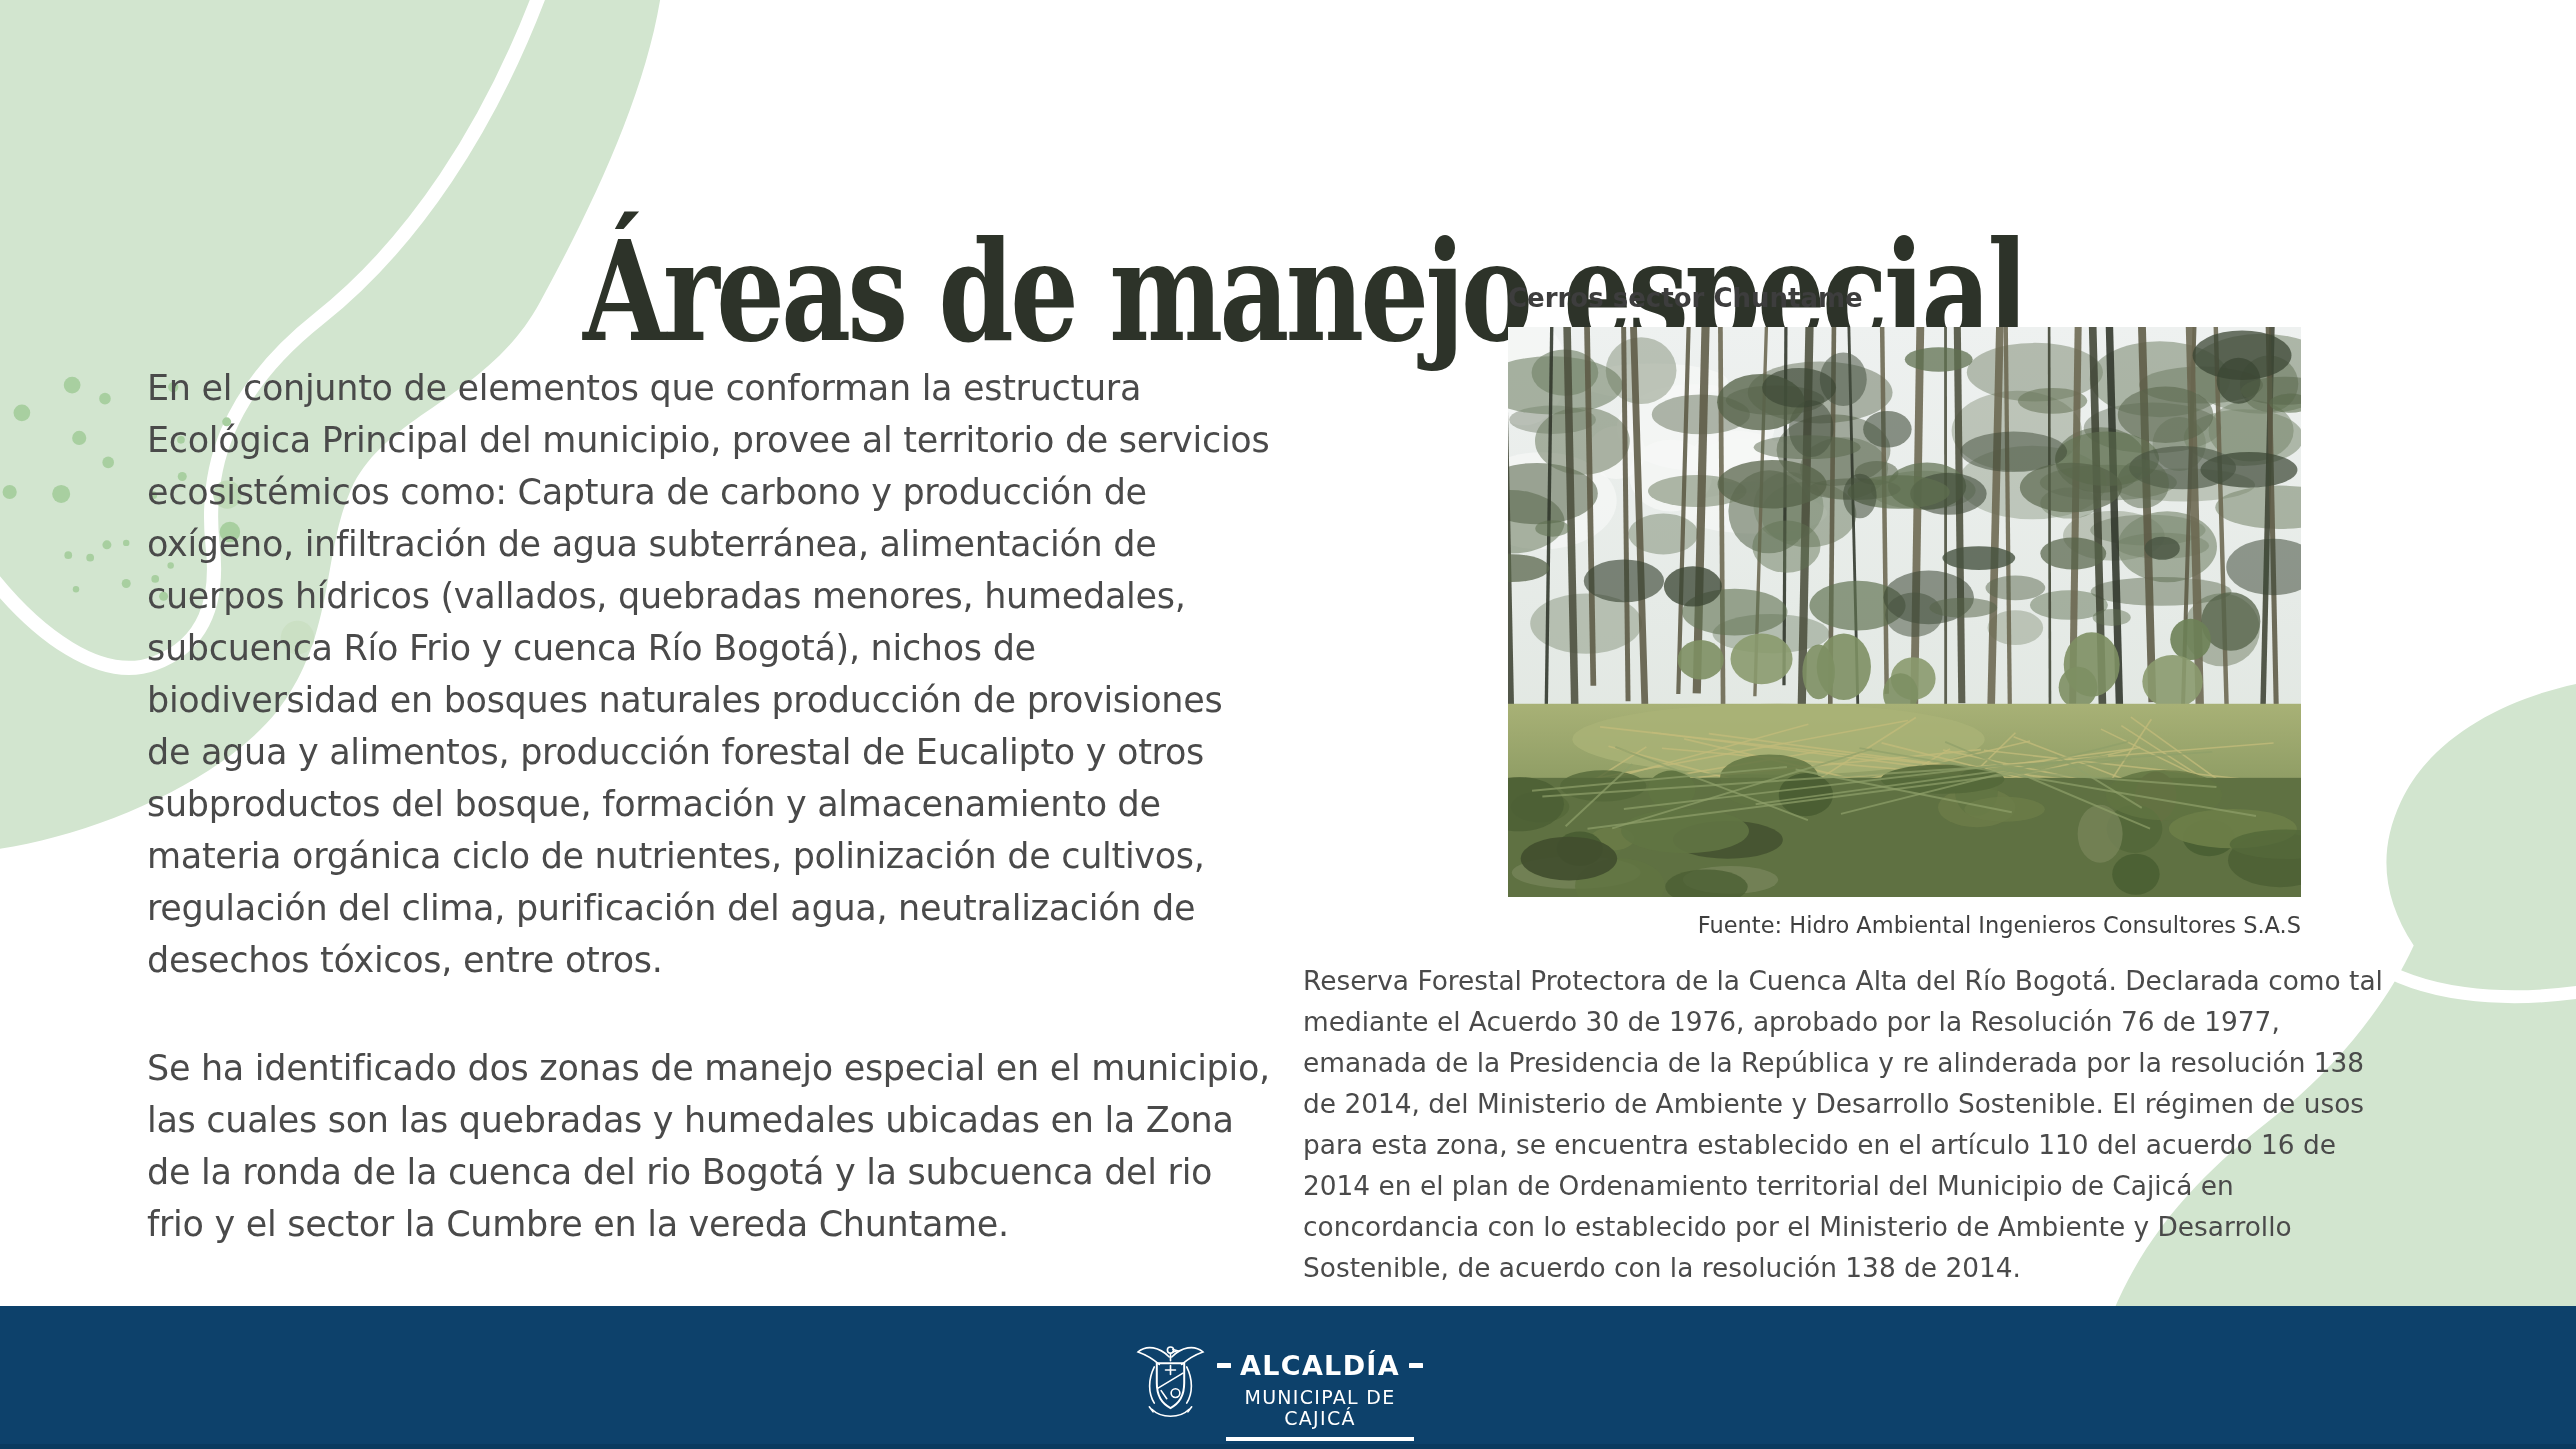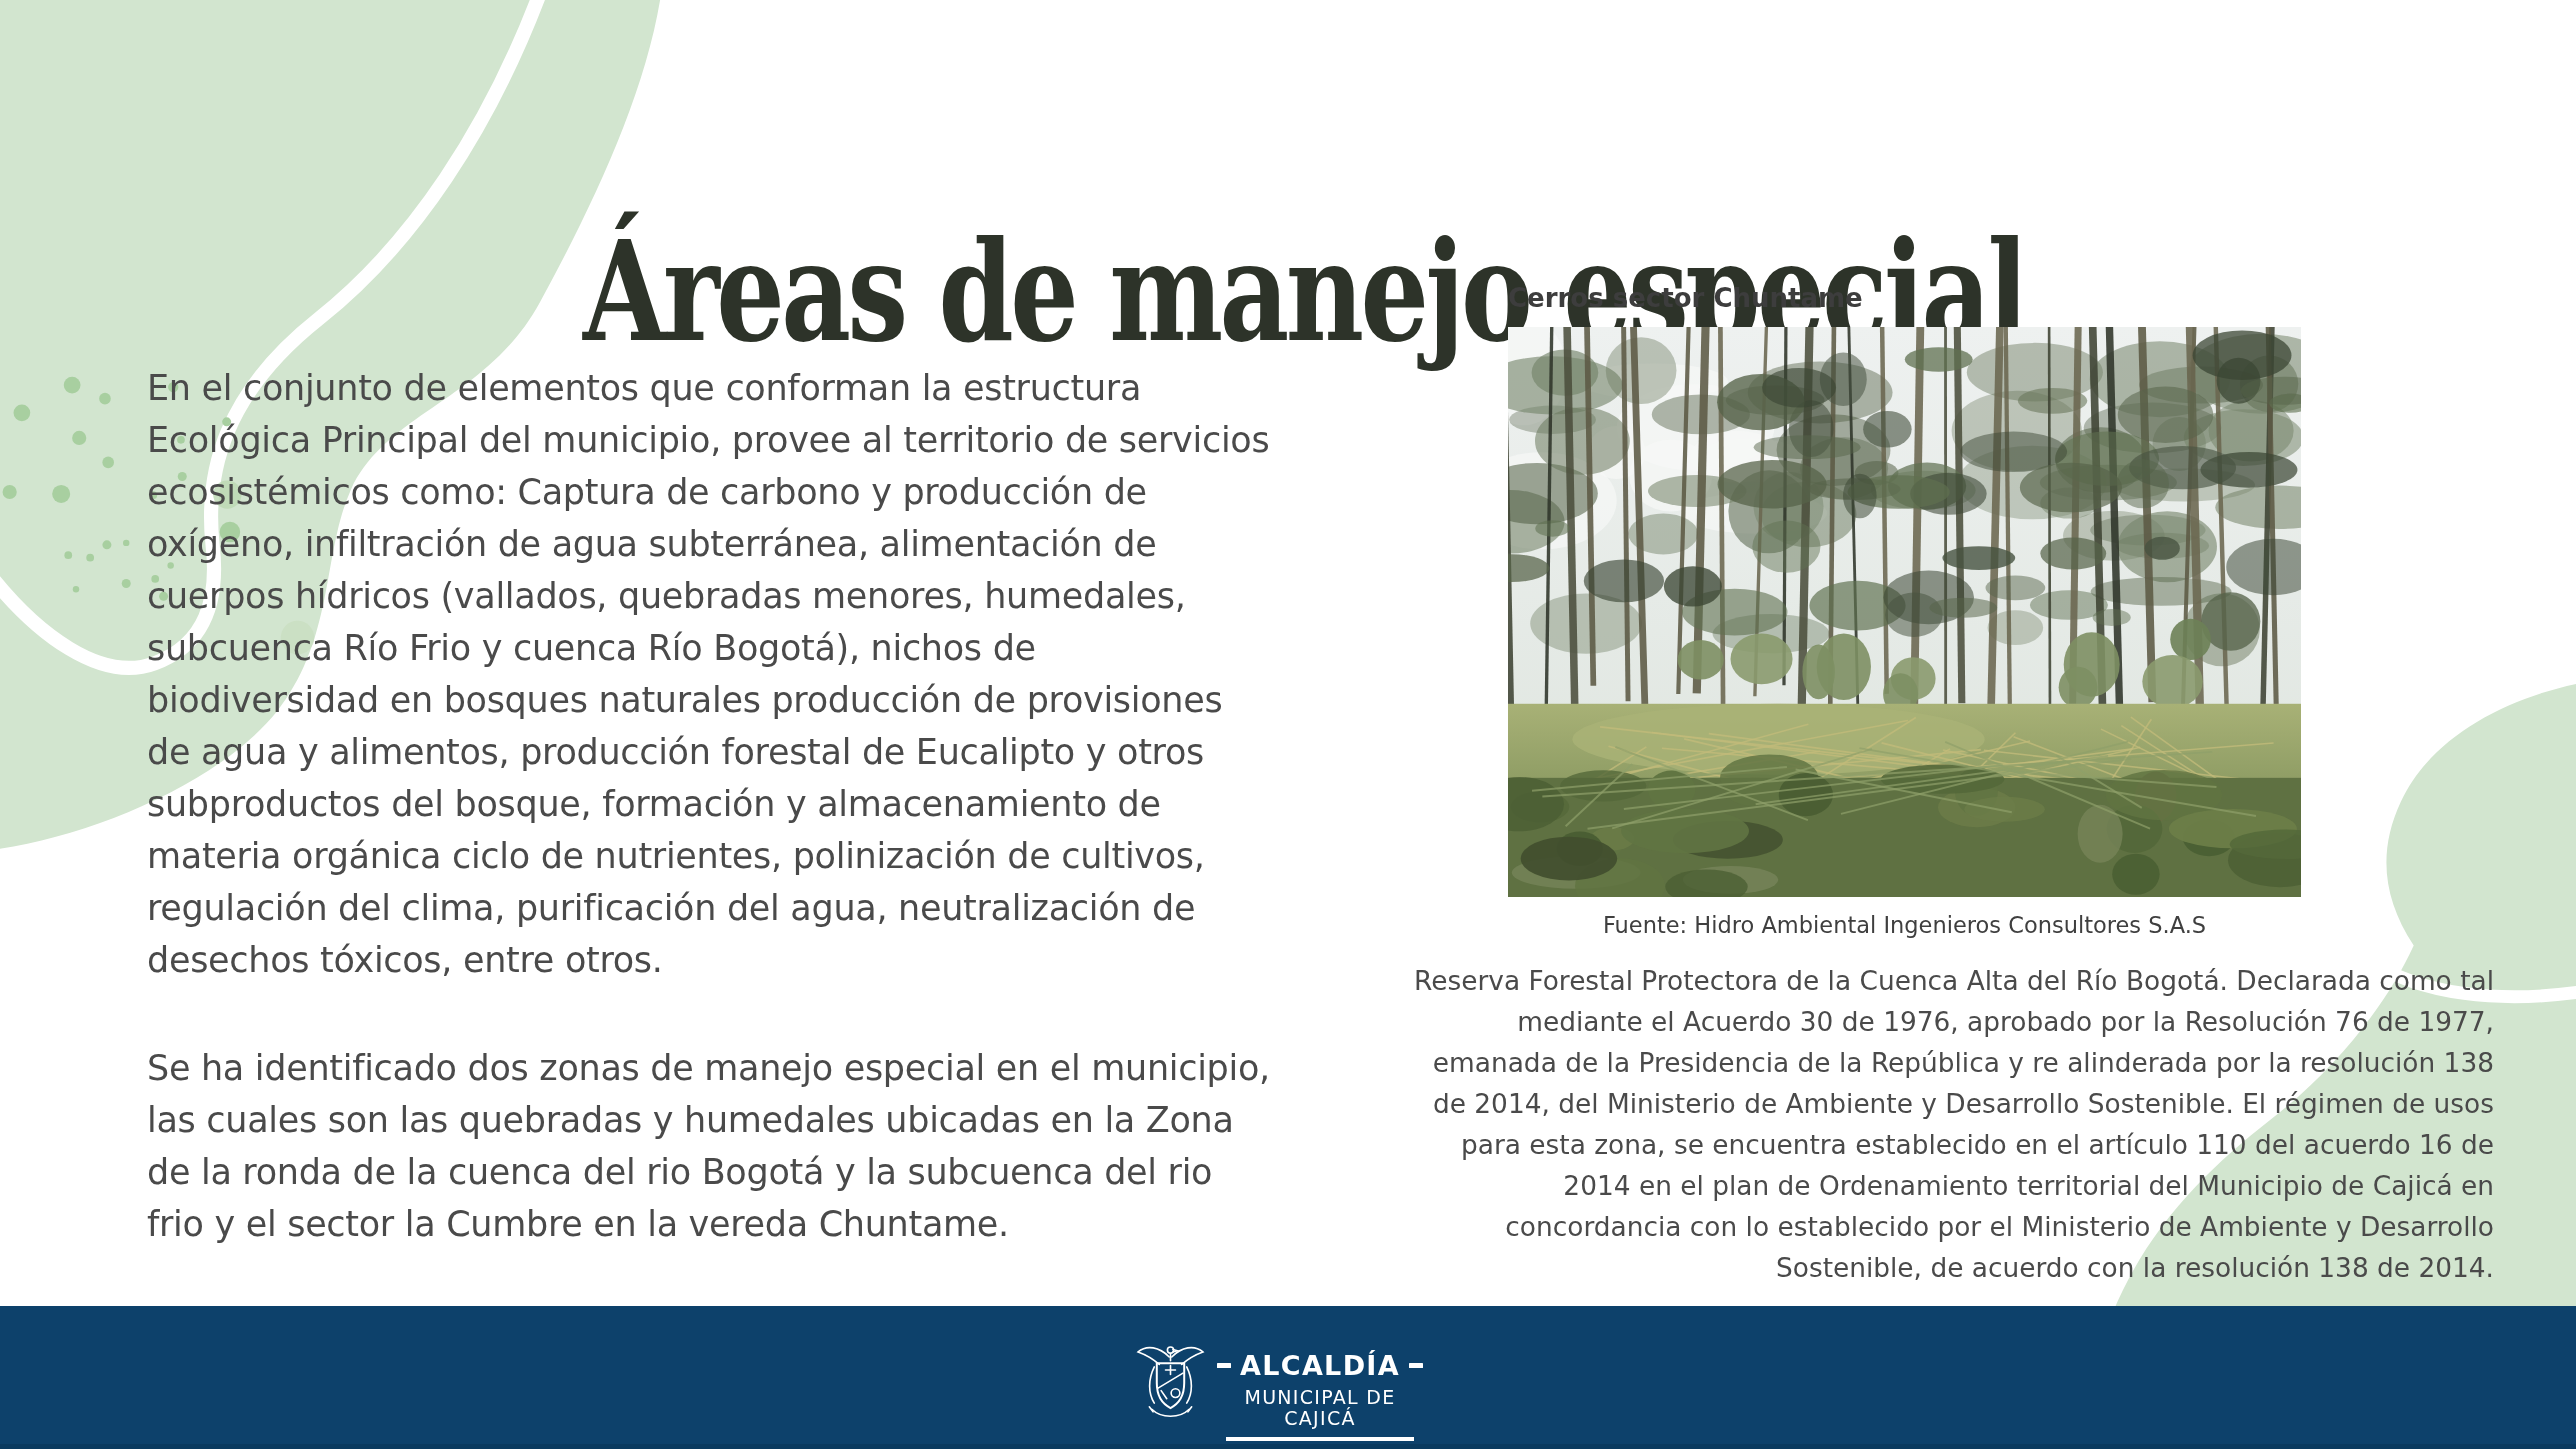--- a/index.html
+++ b/index.html
@@ -20,25 +20,25 @@
   }
   .para1{top:327px;}
   .para2{top:1007px;}
   .photo-title{
     position:absolute;left:1508px;top:281px;width:793px;text-align:left;
     font-size:26px;font-weight:bold;color:#3d3d3d;line-height:35px;
   }
   .photo-frame{position:absolute;left:1508px;top:327px;width:793px;height:570px;}
   .photo-frame svg{display:block;width:100%;height:100%;}
   .photo-source{
-    position:absolute;left:1508px;top:909px;width:793px;text-align:center;
+    position:absolute;left:1508px;top:909px;width:793px;text-align:right;
     font-size:22.5px;color:#3f3f3f;line-height:32px;
   }
   .right-para{
-    position:absolute;left:1303px;top:960px;width:1191px;text-align:right;
+    position:absolute;left:1303px;top:960px;width:1191px;text-align:left;
     font-size:26.4px;line-height:41px;color:var(--body_text,#4a4a4a);white-space:pre;
   }
   .footer{
     position:absolute;left:0;top:1306px;width:2576px;height:143px;
     background:var(--navy,#0d416b);
   }
   .footer-edge{
     position:absolute;left:0;top:1444px;width:2576px;height:5.2px;
     background:var(--navy_dark,#0a3a5f);
   }

